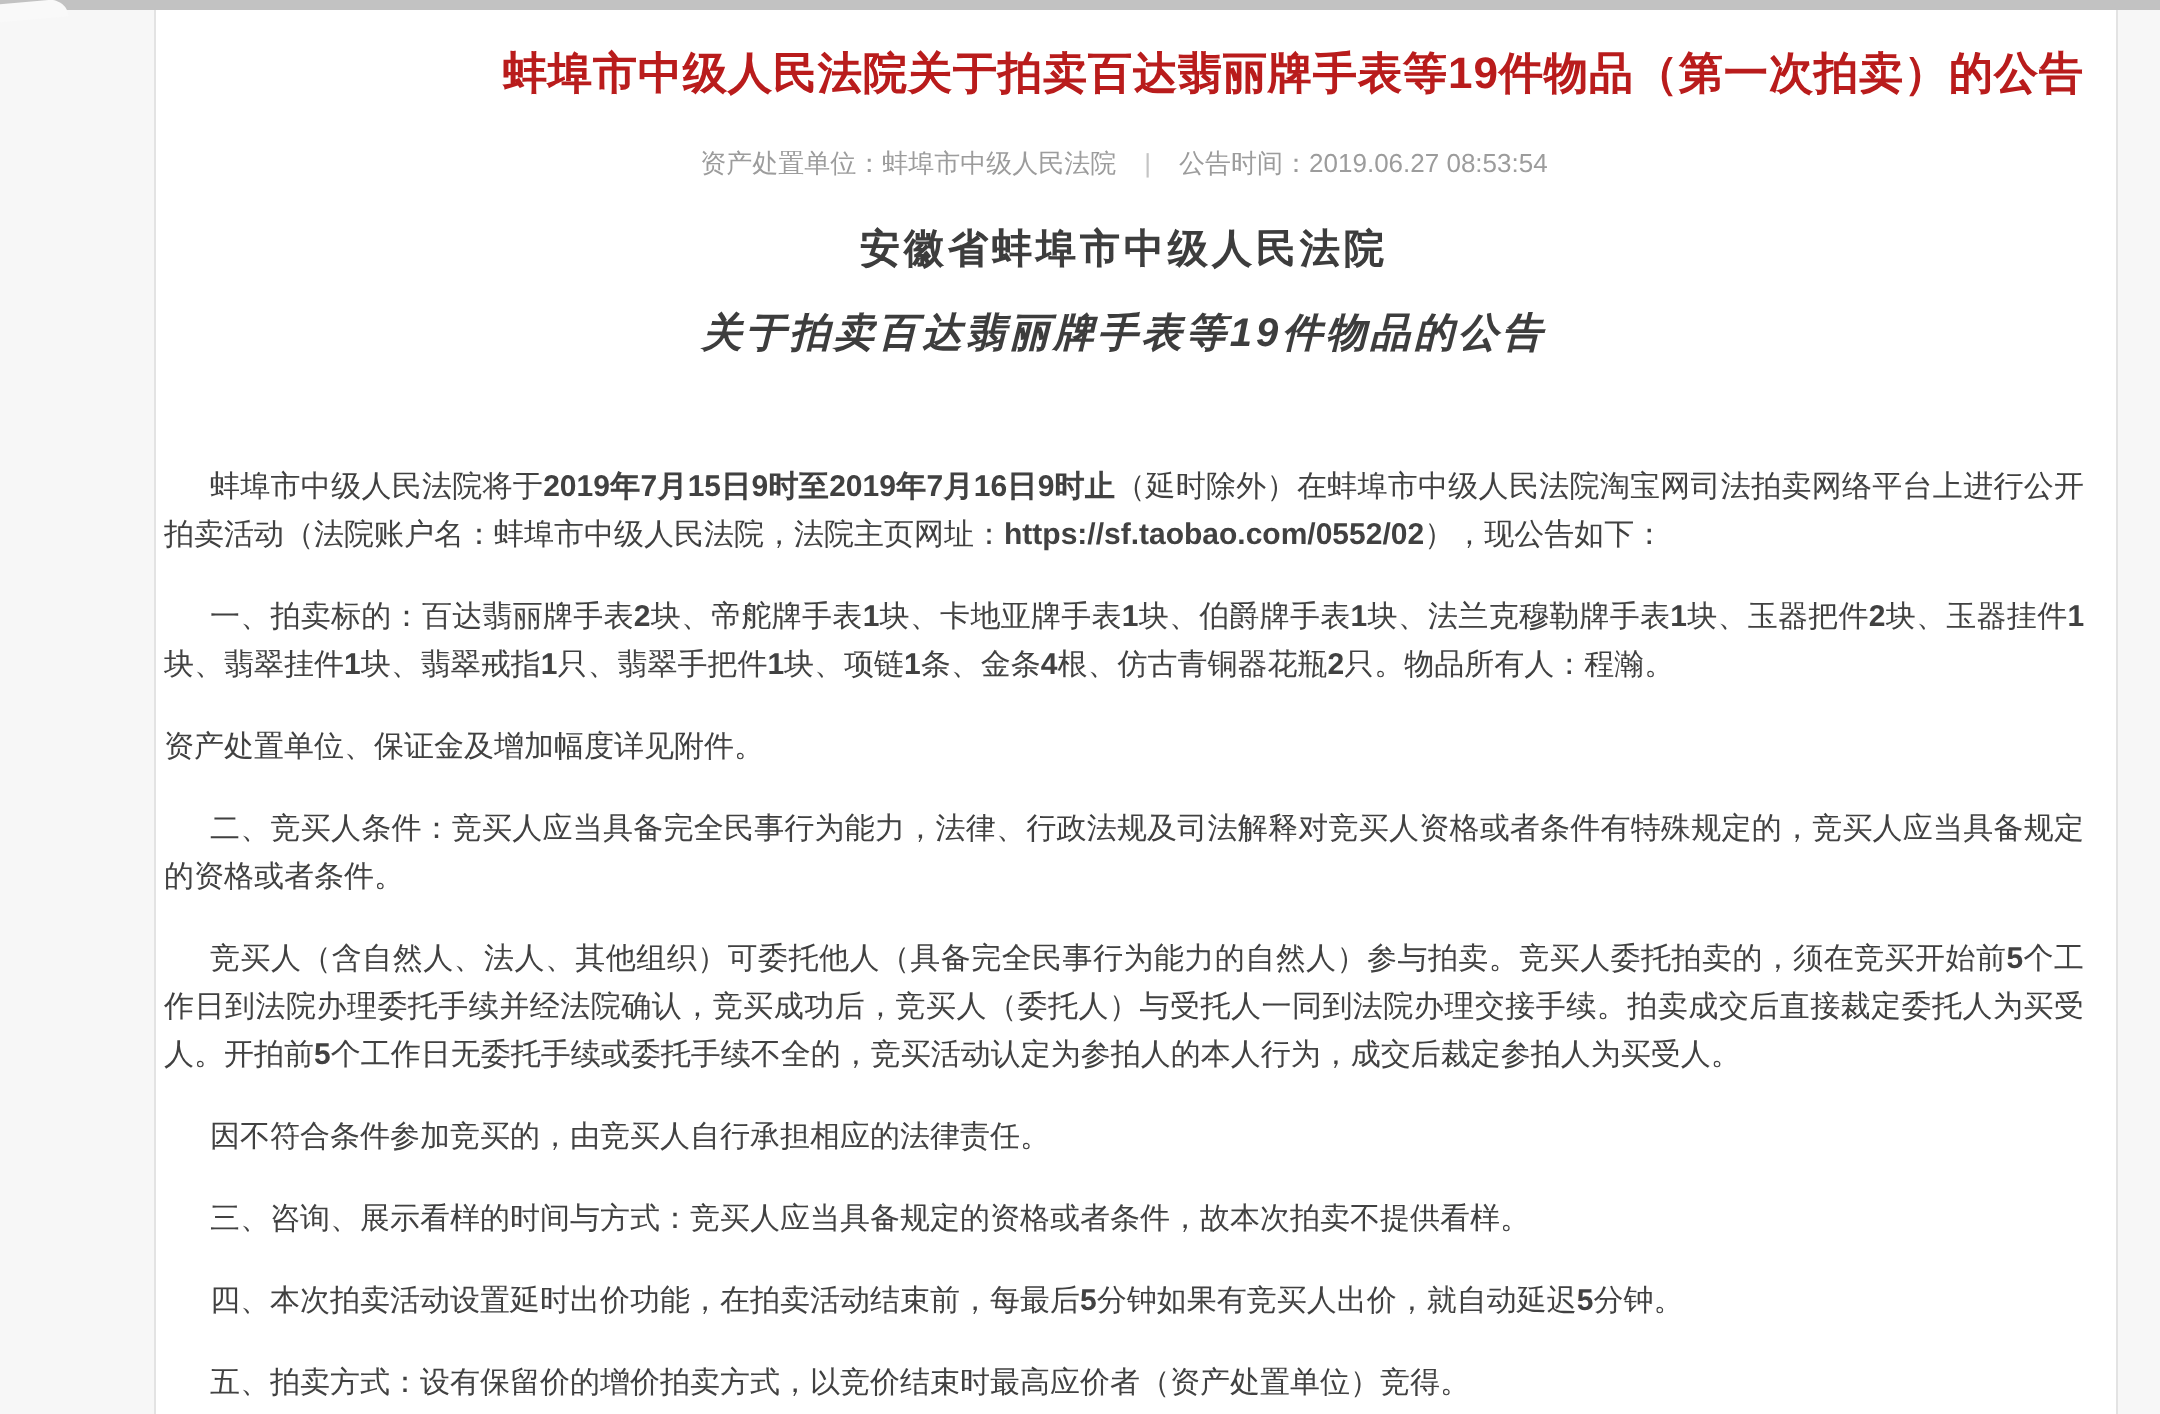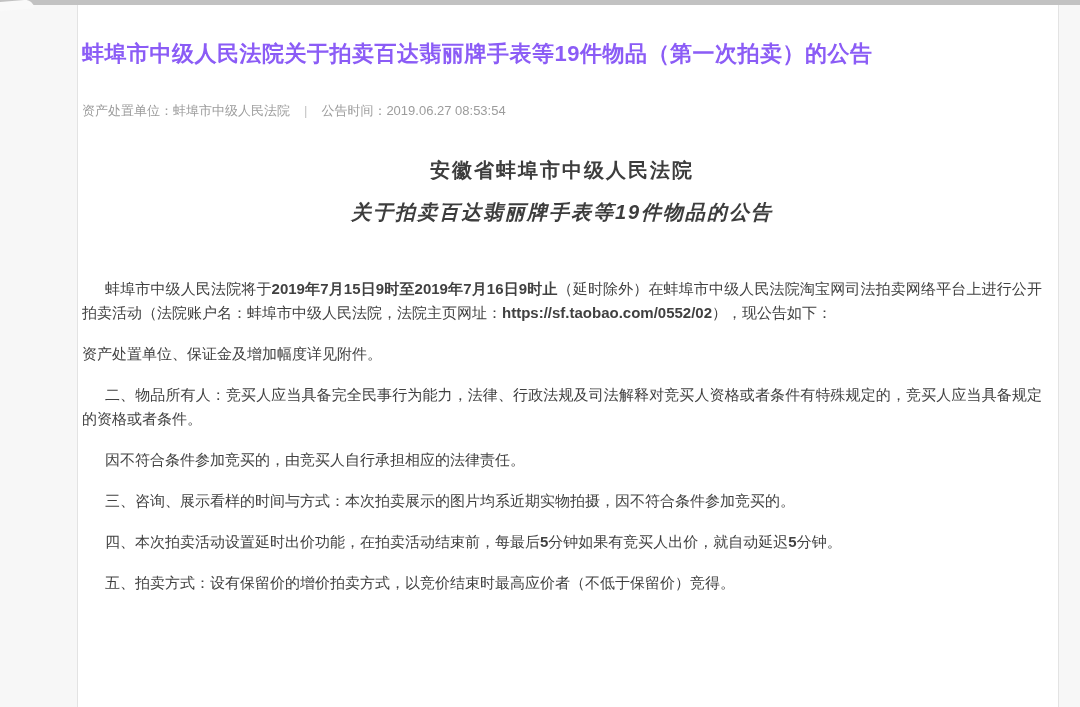--- a/index.html
+++ b/index.html
@@ -32,48 +32,49 @@
     top: 5px; left: 77px;
     width: 982px; height: 702px;
     box-sizing: border-box;
     background: #ffffff;
     border-left: 1px solid #e3e3e3;
     border-right: 1px solid #e3e3e3;
     padding: 0 16px 0 4px;
     overflow: hidden;
   }
   .doc-title {
-    margin-top: 34px;
-    text-align: left;
+    margin-top: 17px;
+    text-align: right;
     font-size: 22px;
     line-height: 29px;
     font-weight: bold;
-    color: #8b5cf6;
+    color: #b91c1c;
     letter-spacing: 0.5px;
   }
   .meta {
-    margin-top: 34px;
+    margin-top: 22px;
+    text-align: center;
     font-size: 13px;
     line-height: 17px;
     color: #9c9c9c;
   }
   .meta .sep {
     display: inline-block;
     margin: 0 14px;
     color: #c4c4c4;
   }
   .sub-heading {
     text-align: center;
     font-weight: bold;
     color: #3d3d3d;
     font-size: 20px;
     line-height: 26px;
     letter-spacing: 2px;
   }
-  .h1 { margin-top: 38px; }
+  .h1 { margin-top: 22px; }
   .h2 { margin-top: 16px; font-style: italic; }
   .body-text {
     margin-top: 52px;
     font-size: 15px;
     line-height: 24px;
     color: #414141;
     text-align: justify;
   }
   .body-text p { margin: 17px 0 13px 0; }
   .body-text p.indent { text-indent: 23px; }
@@ -92,21 +93,23 @@
   <div class="meta">
     <span>资产处置单位：</span><span>蚌埠市中级人民法院</span><span class="sep">|</span><span>公告时间：</span><span>2019.06.27 08:53:54</span>
   </div>
 
   <div class="sub-heading h1">安徽省蚌埠市中级人民法院</div>
 
   <div class="sub-heading h2">关于拍卖百达翡丽牌手表等19件物品的公告</div>
 
   <div class="body-text">
       <p class="indent">蚌埠市中级人民法院将于<b>2019年7月15日9时至2019年7月16日9时止</b>（延时除外）在蚌埠市中级人民法院淘宝网司法拍卖网络平台上进行公开拍卖活动（法院账户名：蚌埠市中级人民法院，法院主页网址：<b>https://sf.taobao.com/0552/02</b>），现公告如下：</p>
+      <p class="indent">一、拍卖标的：百达翡丽牌手表<b>2</b>块、帝舵牌手表<b>1</b>块、卡地亚牌手表<b>1</b>块、伯爵牌手表<b>1</b>块、法兰克穆勒牌手表<b>1</b>块、玉器把件<b>2</b>块、玉器挂件<b>1</b>块、翡翠挂件<b>1</b>块、翡翠戒指<b>1</b>只、翡翠手把件<b>1</b>块、项链<b>1</b>条、金条<b>4</b>根、仿古青铜器花瓶<b>2</b>只。物品所有人：程瀚。</p>
       <p>资产处置单位、保证金及增加幅度详见附件。</p>
-      <p class="indent">二、物品所有人：竞买人应当具备完全民事行为能力，法律、行政法规及司法解释对竞买人资格或者条件有特殊规定的，竞买人应当具备规定的资格或者条件。</p>
+      <p class="indent">二、竞买人条件：竞买人应当具备完全民事行为能力，法律、行政法规及司法解释对竞买人资格或者条件有特殊规定的，竞买人应当具备规定的资格或者条件。</p>
+      <p class="indent">竞买人（含自然人、法人、其他组织）可委托他人（具备完全民事行为能力的自然人）参与拍卖。竞买人委托拍卖的，须在竞买开始前<b>5</b>个工作日到法院办理委托手续并经法院确认，竞买成功后，竞买人（委托人）与受托人一同到法院办理交接手续。拍卖成交后直接裁定委托人为买受人。开拍前<b>5</b>个工作日无委托手续或委托手续不全的，竞买活动认定为参拍人的本人行为，成交后裁定参拍人为买受人。</p>
       <p class="indent">因不符合条件参加竞买的，由竞买人自行承担相应的法律责任。</p>
-      <p class="indent">三、咨询、展示看样的时间与方式：本次拍卖展示的图片均系近期实物拍摄，因不符合条件参加竞买的。</p>
+      <p class="indent">三、咨询、展示看样的时间与方式：竞买人应当具备规定的资格或者条件，故本次拍卖不提供看样。</p>
       <p class="indent">四、本次拍卖活动设置延时出价功能，在拍卖活动结束前，每最后<b>5</b>分钟如果有竞买人出价，就自动延迟<b>5</b>分钟。</p>
-      <p class="indent">五、拍卖方式：设有保留价的增价拍卖方式，以竞价结束时最高应价者（不低于保留价）竞得。</p>
+      <p class="indent">五、拍卖方式：设有保留价的增价拍卖方式，以竞价结束时最高应价者（资产处置单位）竞得。</p>
     </div>
 
 </div>
 
 </body></html>

